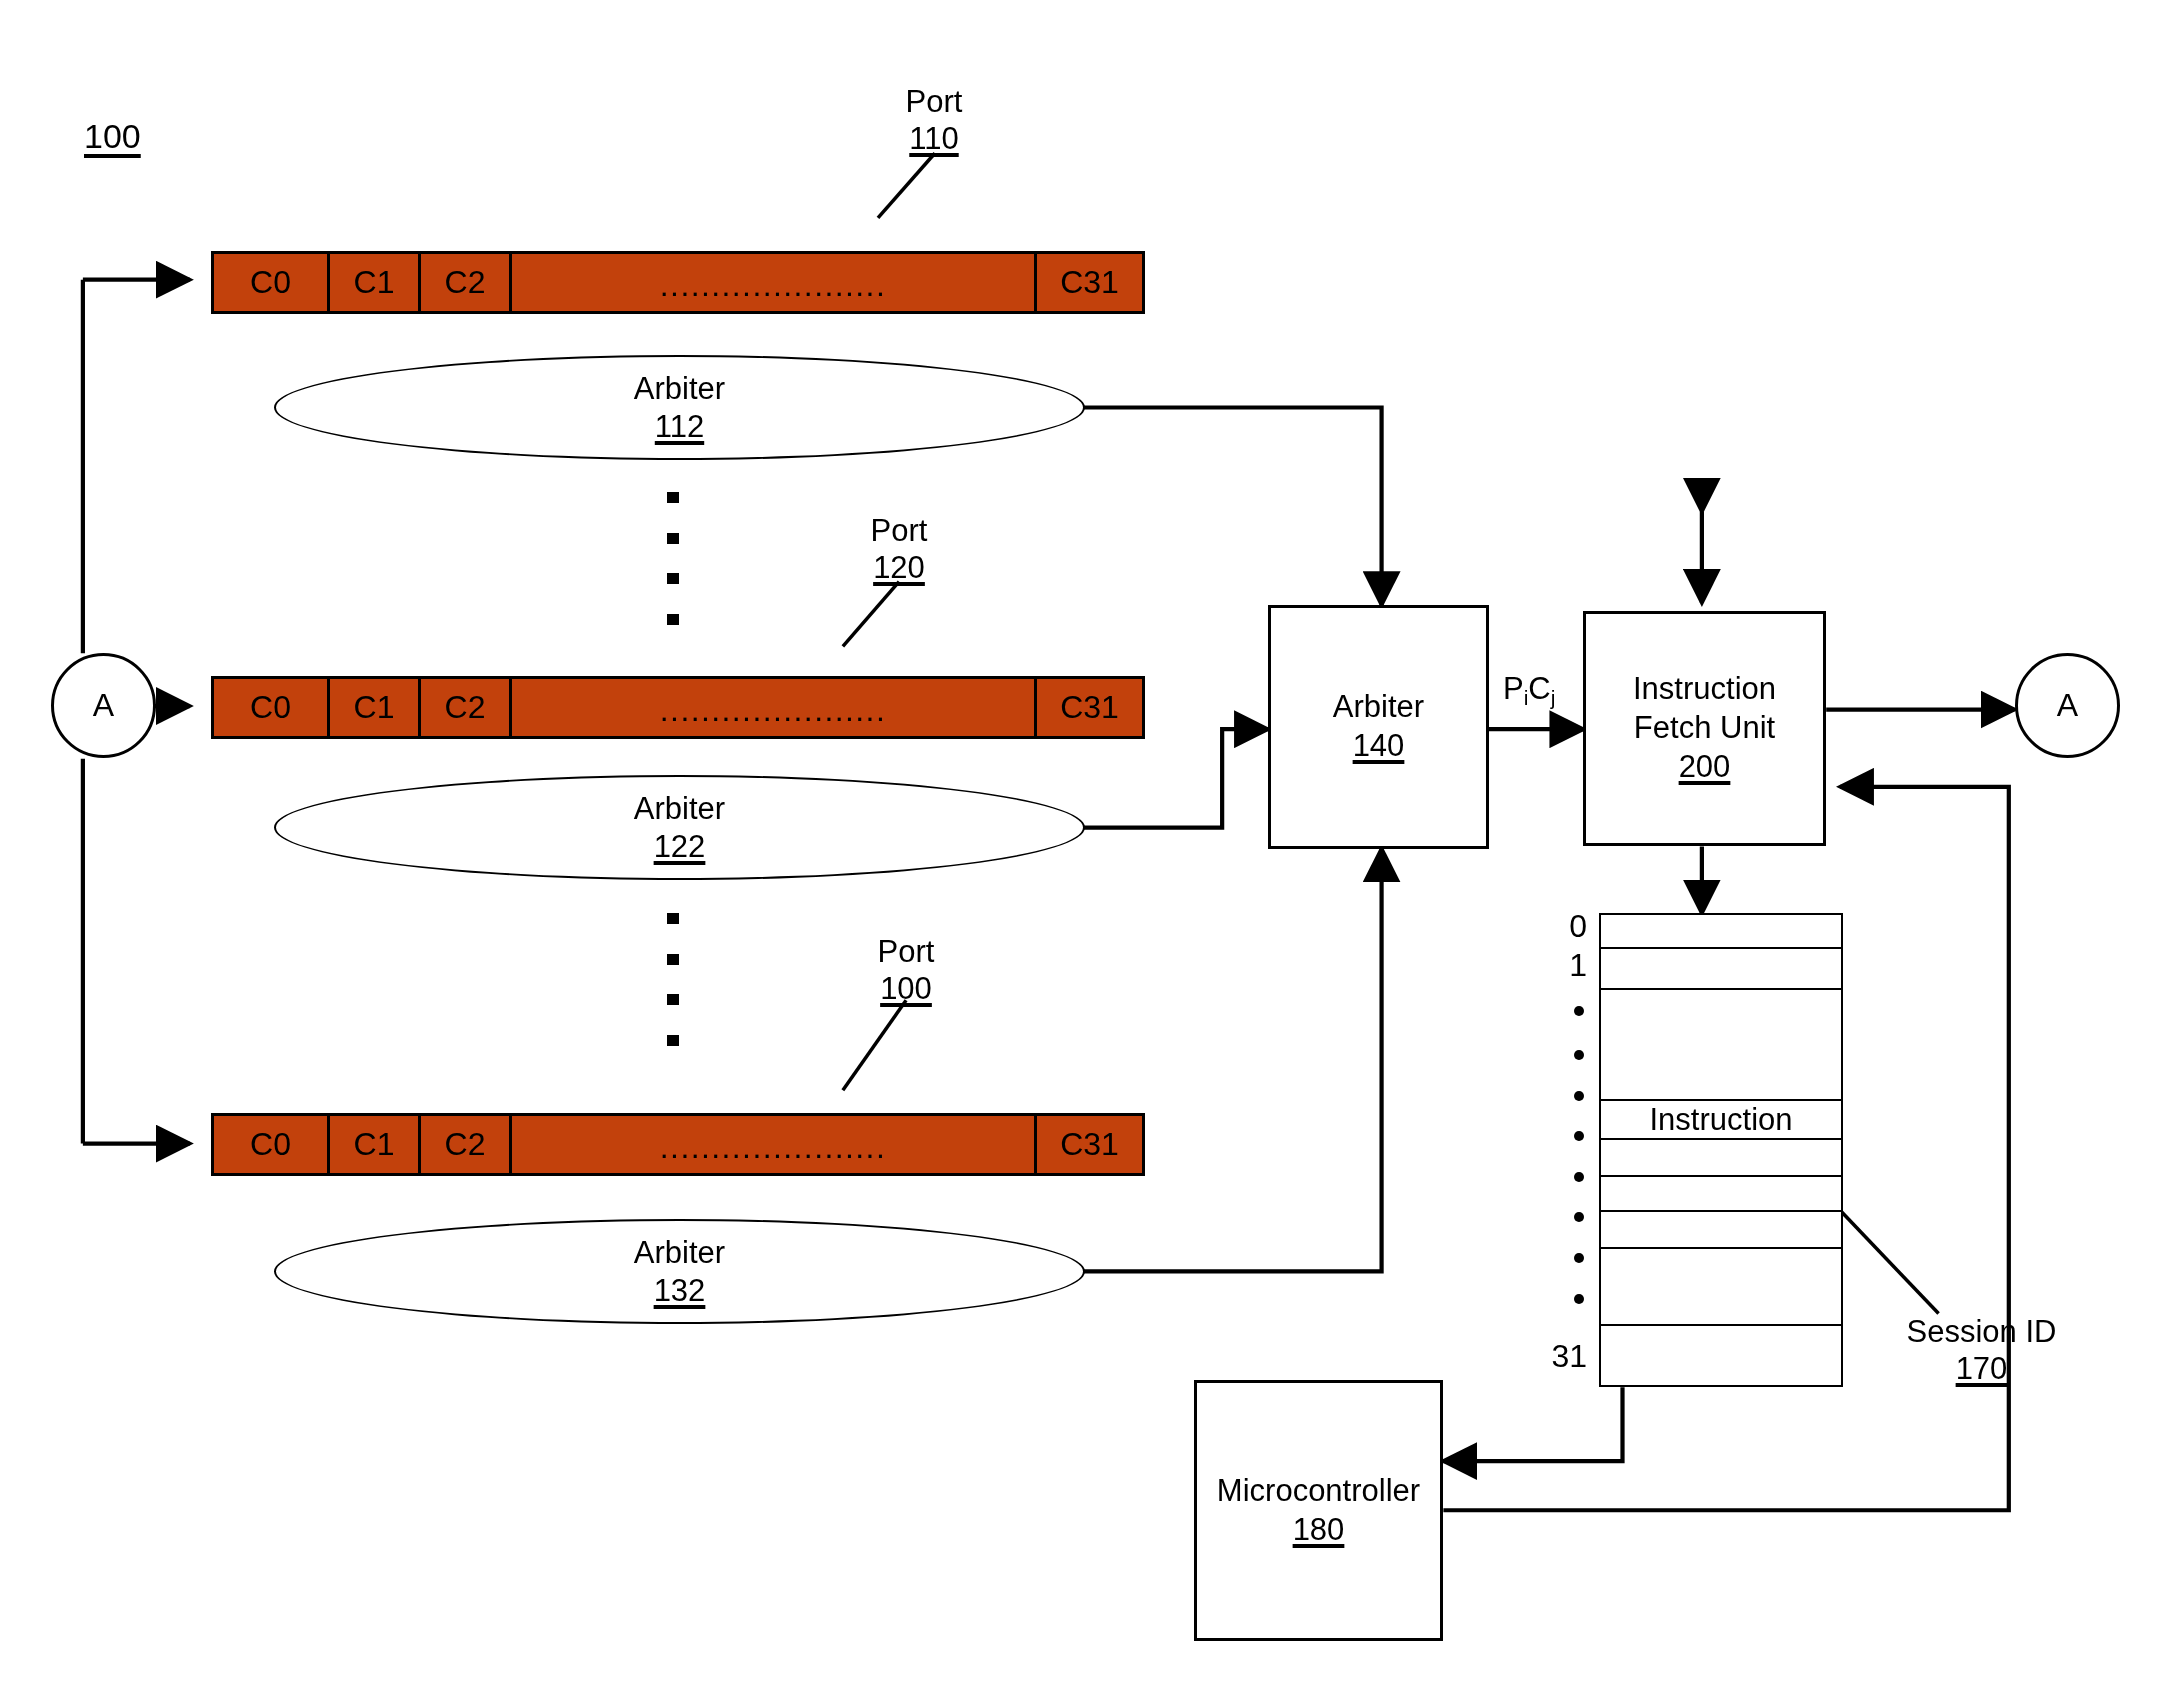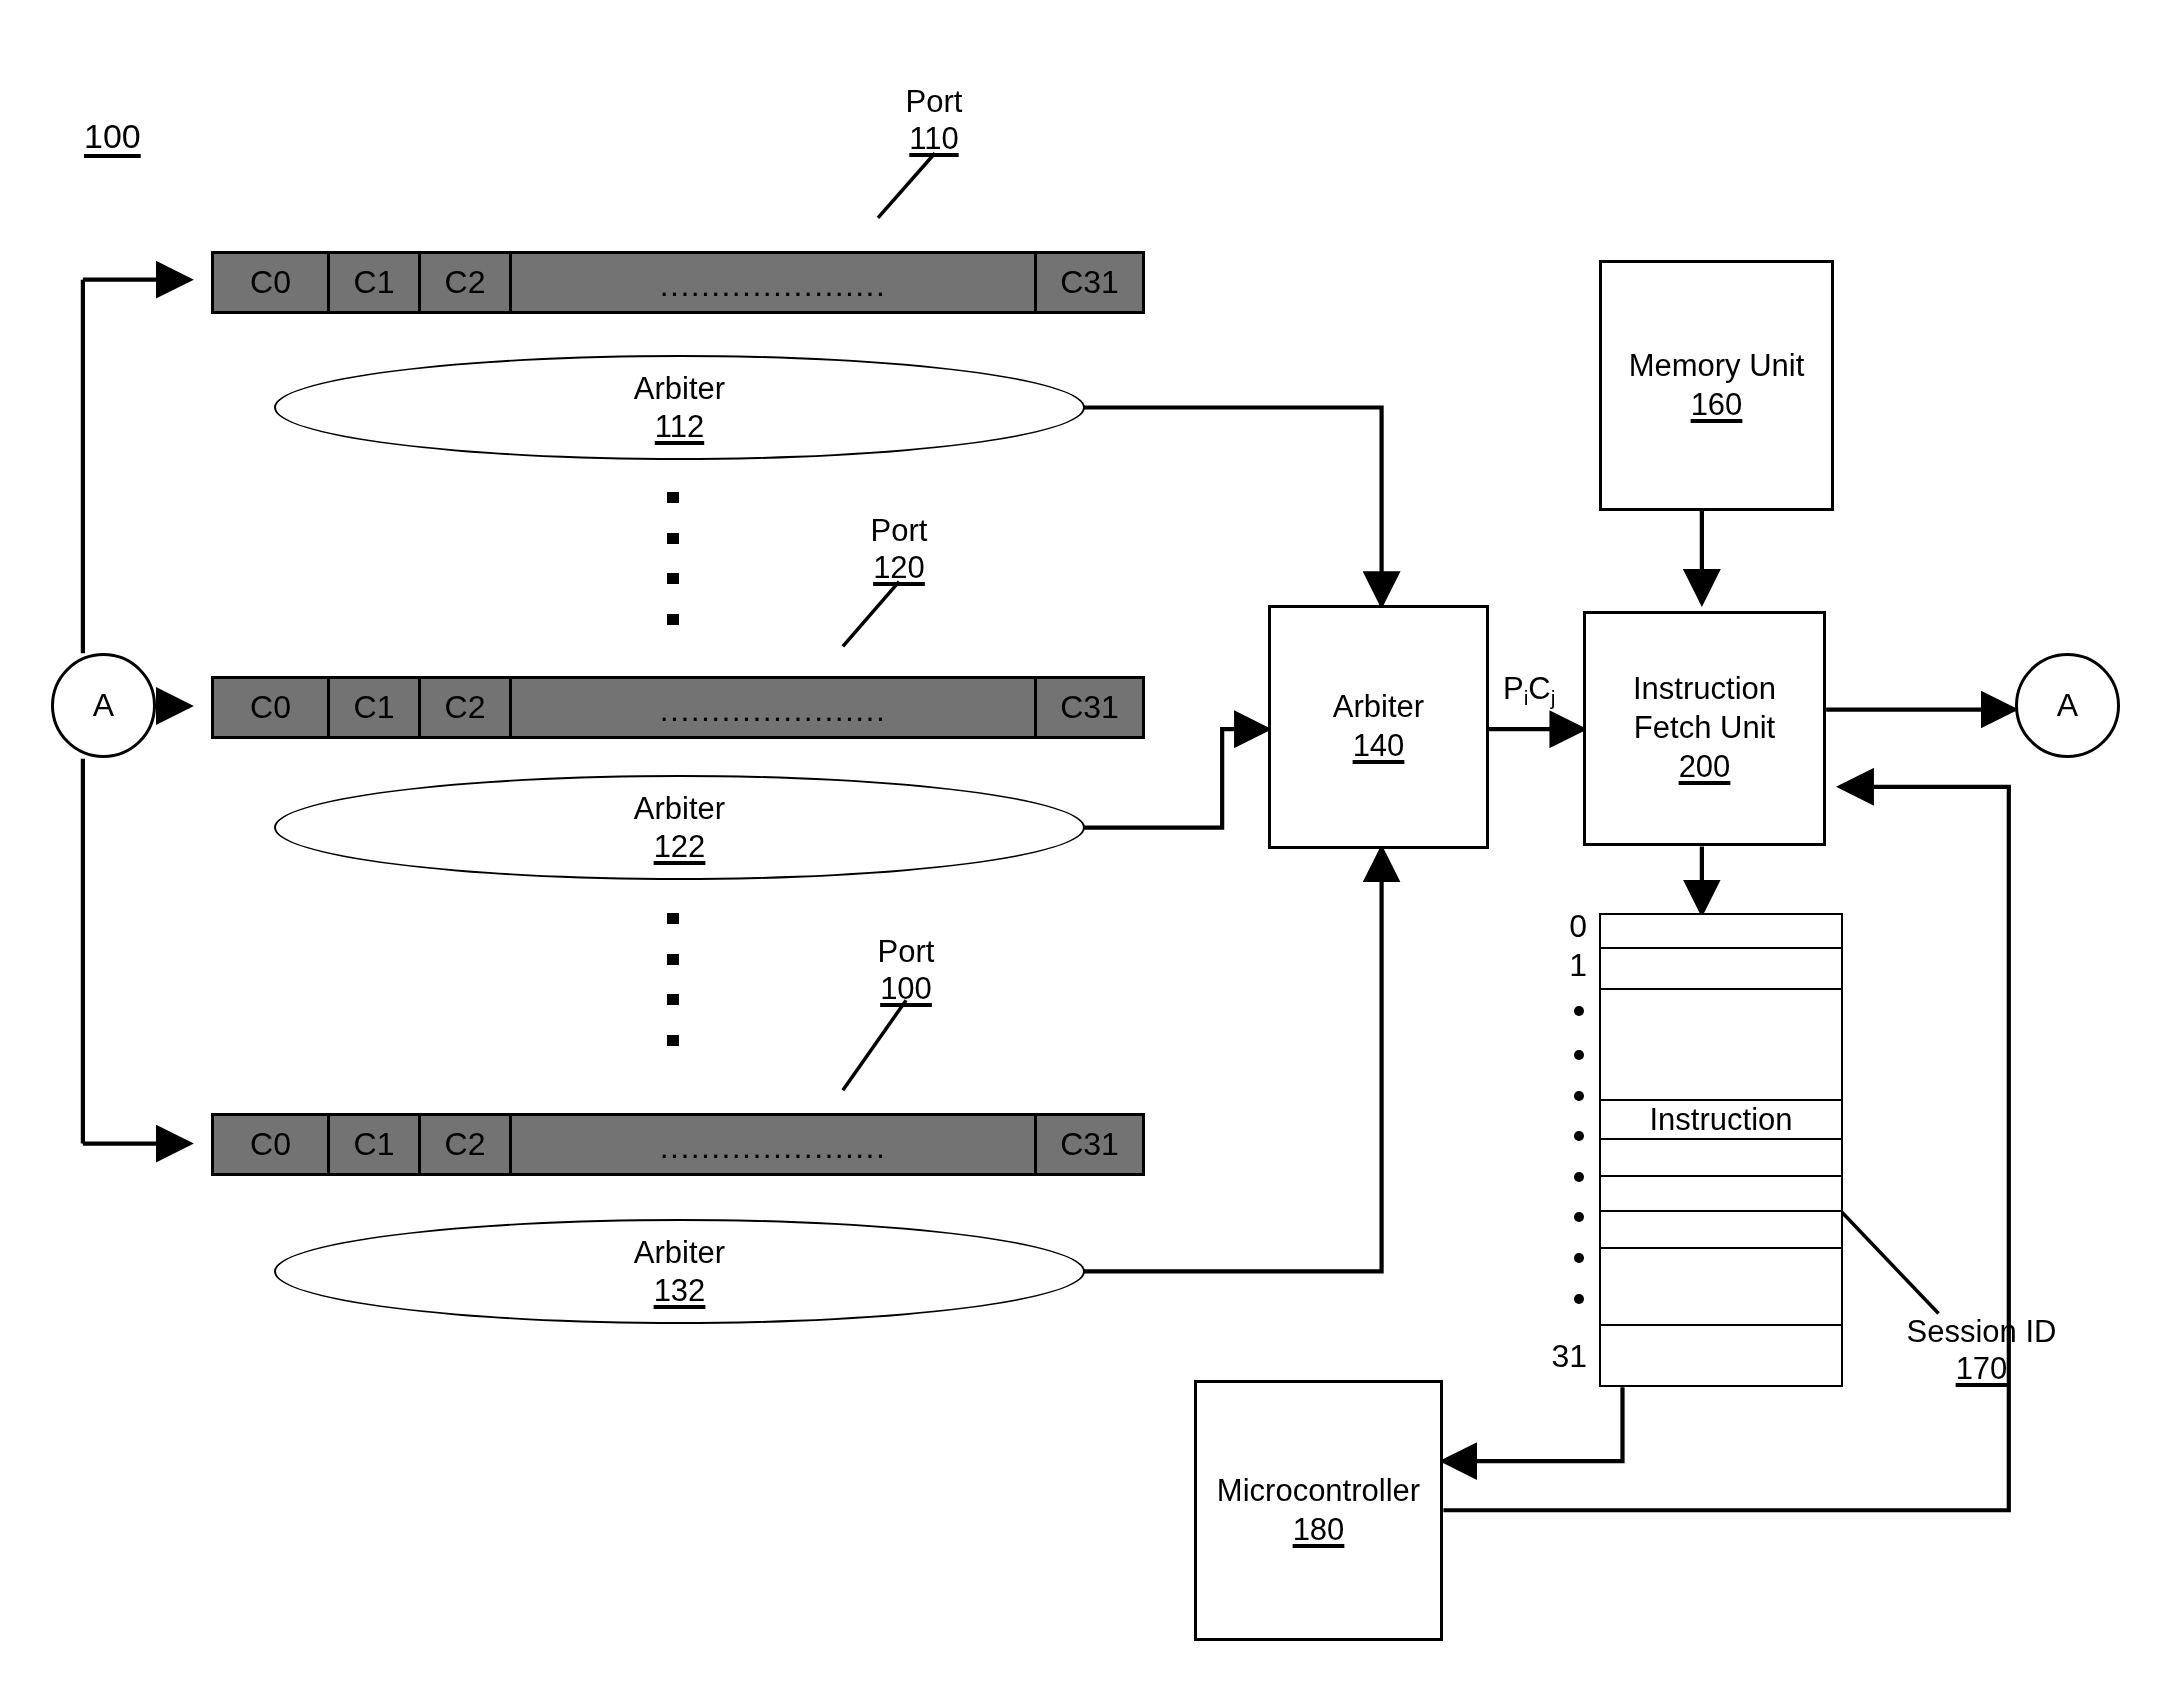--- a/index.html
+++ b/index.html
@@ -6,21 +6,21 @@
   body{width:2183px;height:1693px;font-family:"Liberation Sans",sans-serif;color:#000;}
   #stage{position:relative;width:2183px;height:1693px;overflow:hidden;background:#fff;}
   svg#wires{position:absolute;left:0;top:0;width:2183px;height:1693px;}
 
   .lbl{position:absolute;text-align:center;line-height:1.18;font-size:31px;color:#000000;}
   .ref{display:block;text-decoration:underline;text-underline-offset:4.2px;text-decoration-thickness:3.5px;}
 
   .figref{position:absolute;font-size:34px;text-decoration:underline;text-underline-offset:5.6px;text-decoration-thickness:4.2px;margin-top:40px;}
 
   
-  .portrow{position:absolute;border:3.5px solid #000;background:#737373;box-sizing:border-box;display:flex;}
+  .portrow{position:absolute;border:3.5px solid #000;background:#c2410c;box-sizing:border-box;display:flex;}
   .cell{border-right:3.5px solid #000;box-sizing:border-box;display:flex;align-items:center;justify-content:center;font-size:32px;}
   .cell.last{border-right:none;}
   .cell.wide{flex:1 1 auto;position:relative;}
   .dots-h{position:absolute;left:0;right:0;bottom:9.8px;text-align:center;font-size:32px;letter-spacing:1.4px;line-height:1;}
 
   
   .ell{position:absolute;border:2.8px solid #000;border-radius:50%;background:#fff;box-sizing:border-box;
        display:flex;flex-direction:column;align-items:center;justify-content:center;font-size:31px;line-height:1.2;}
 
   
@@ -177,24 +177,20 @@
 
   <div class="bx" style="left:1268px;top:605px;width:221px;height:244px;">
     <span>Arbiter</span>
     <span class="ref">140</span>
   </div>
 
   <div class="lbl" style="left:1503px;top:671px;width:91px;text-align:left;">
     <span>P</span><span class="sub">i</span><span>C</span><span class="sub">j</span>
   </div>
 
-  <div class="bx" style="left:1599px;top:260px;width:235px;height:251px;">
-    <span>Memory Unit</span>
-    <span class="ref">160</span>
-  </div>
 
   <div class="bx" style="left:1583px;top:611px;width:243px;height:235px;">
     <span>Instruction</span>
     <span>Fetch Unit</span>
     <span class="ref">200</span>
   </div>
 
   <div class="itable" style="left:1599px;top:913px;width:244px;height:474px;">
     <div class="irow" style="height:34px;"></div>
     <div class="irow" style="height:41px;"></div>

